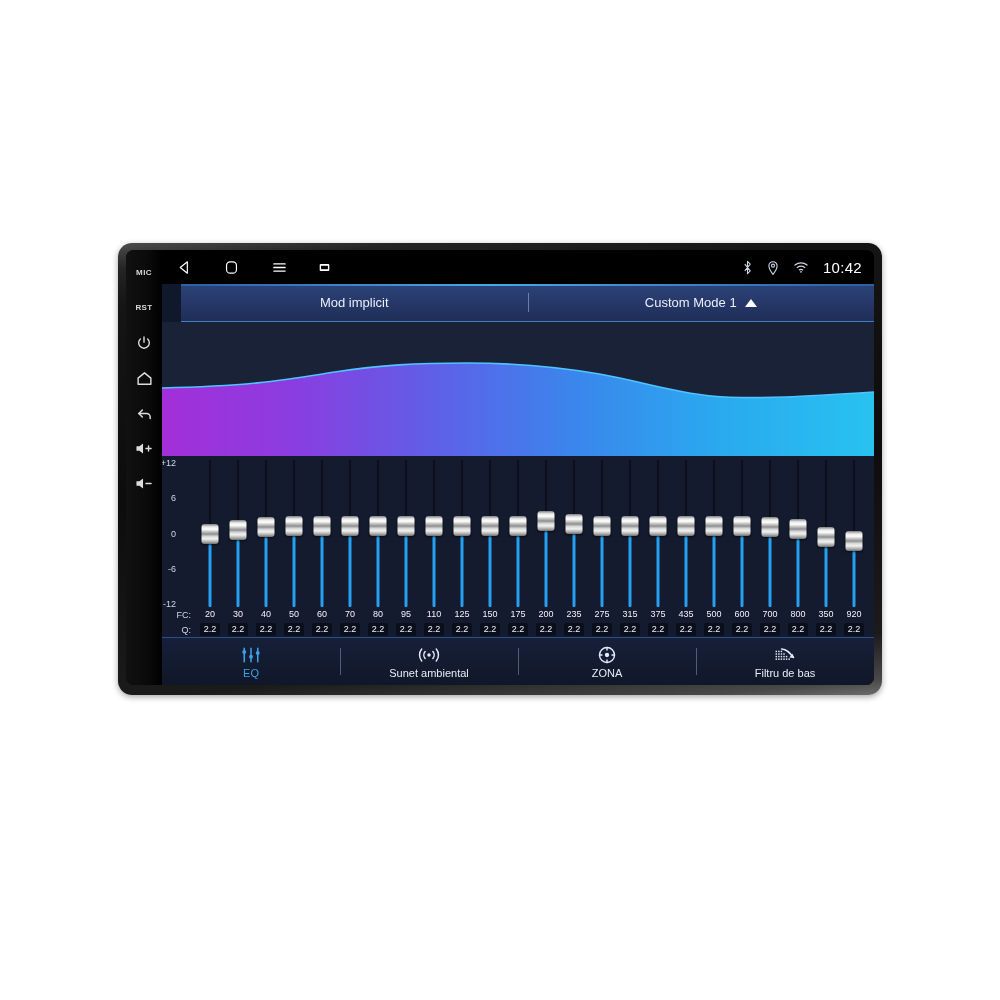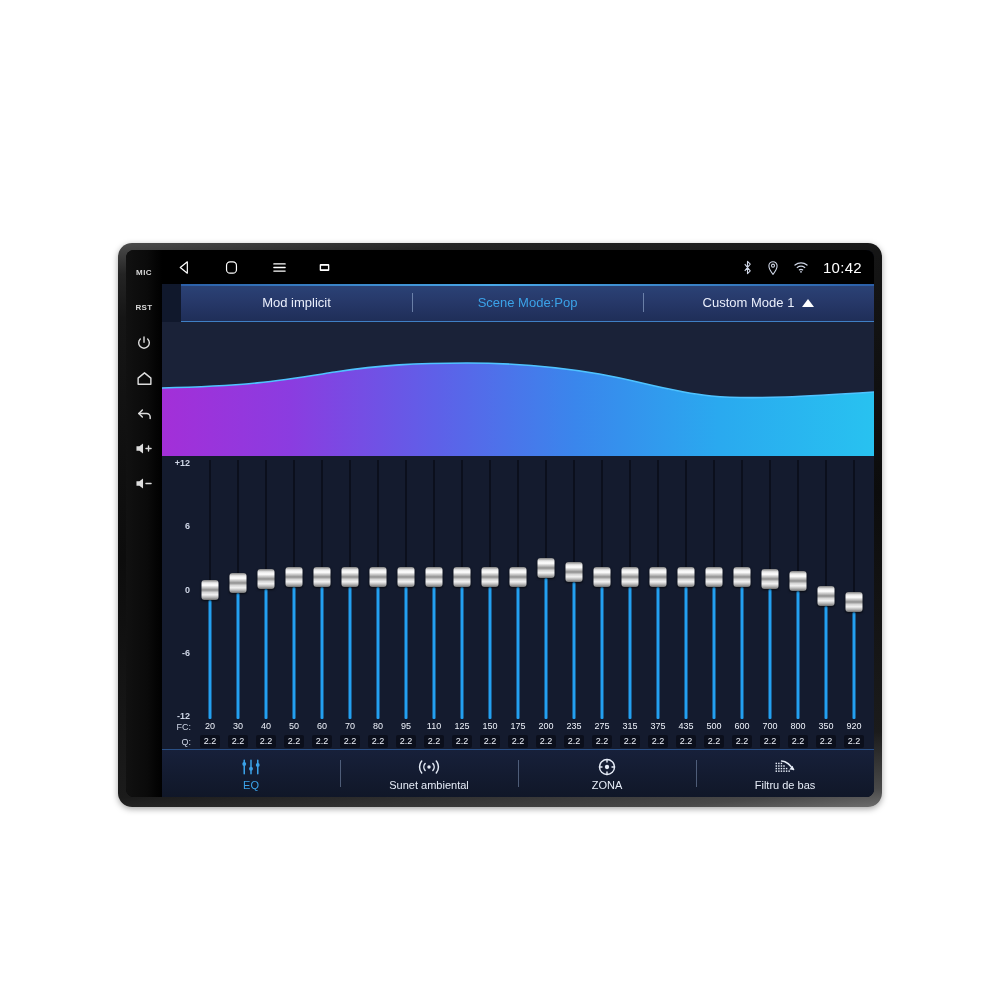--- a/index.html
+++ b/index.html
@@ -8,21 +8,21 @@
     background: #ffffff;
     font-family: "Liberation Sans", sans-serif;
     overflow: hidden;
     position: relative;
   }
 
   
   #device {
     position: absolute;
     left: 118px; top: 243px;
-    width: 764px; height: 564px;
+    width: 764px; height: 452px;
     border-radius: 14px;
     background: linear-gradient(175deg,#4c4c4c 0%, #242424 5%, #151515 12%, #0c0c0c 50%, #1b1b1b 88%, #494949 97%, #6d6d6d 100%);
     box-shadow: 0 2px 6px rgba(0,0,0,.35);
     padding: 0;
   }
   #device-inner {
     position: absolute;
     left: 8px; top: 7px; right: 8px; bottom: 10px;
     border-radius: 8px;
     background: #060608;
@@ -125,25 +125,24 @@
     padding: 4px 0 0 0;
   }
   #eq-body { flex: 1 1 auto; display: flex; min-height: 0; }
 
   #axis {
     flex: 0 0 34px;
     position: relative;
     padding-right: 3px;
   }
   .axis-lbl {
-    position: absolute; right: 6px;
+    position: absolute; right: 20px;
     color: #cfd6e6; font-size: 9px;
     transform: translateY(-50%);
     white-space: nowrap;
-    font-weight: bold;
   }
 
   #bands { flex: 1 1 auto; display: flex; padding-right: 6px; }
   .band {
     flex: 1 1 0;
     position: relative;
     cursor: pointer;
   }
   .track-top {
     position: absolute; left: 50%; transform: translateX(-50%);
@@ -291,23 +290,20 @@
               <circle cx="10" cy="14" r="1.1" fill="#cfd6e6" stroke="none"></circle>
             </svg>
           </span>
           <span id="clock">10:42</span>
         </div>
       </div>
 
       <div id="modebar">
         <div class="mode-cell">
           <span>Mod implicit</span>
-        </div>
-        <div class="mode-cell active">
-          <span>Scene Mode:Pop</span>
         </div>
         <div class="mode-cell">
           <span>Custom Mode 1</span>
           <span class="tri-up"></span>
         </div>
       </div>
 
       <div id="wave">
         <svg viewBox="0 0 700 134" preserveAspectRatio="none">
           <defs>

